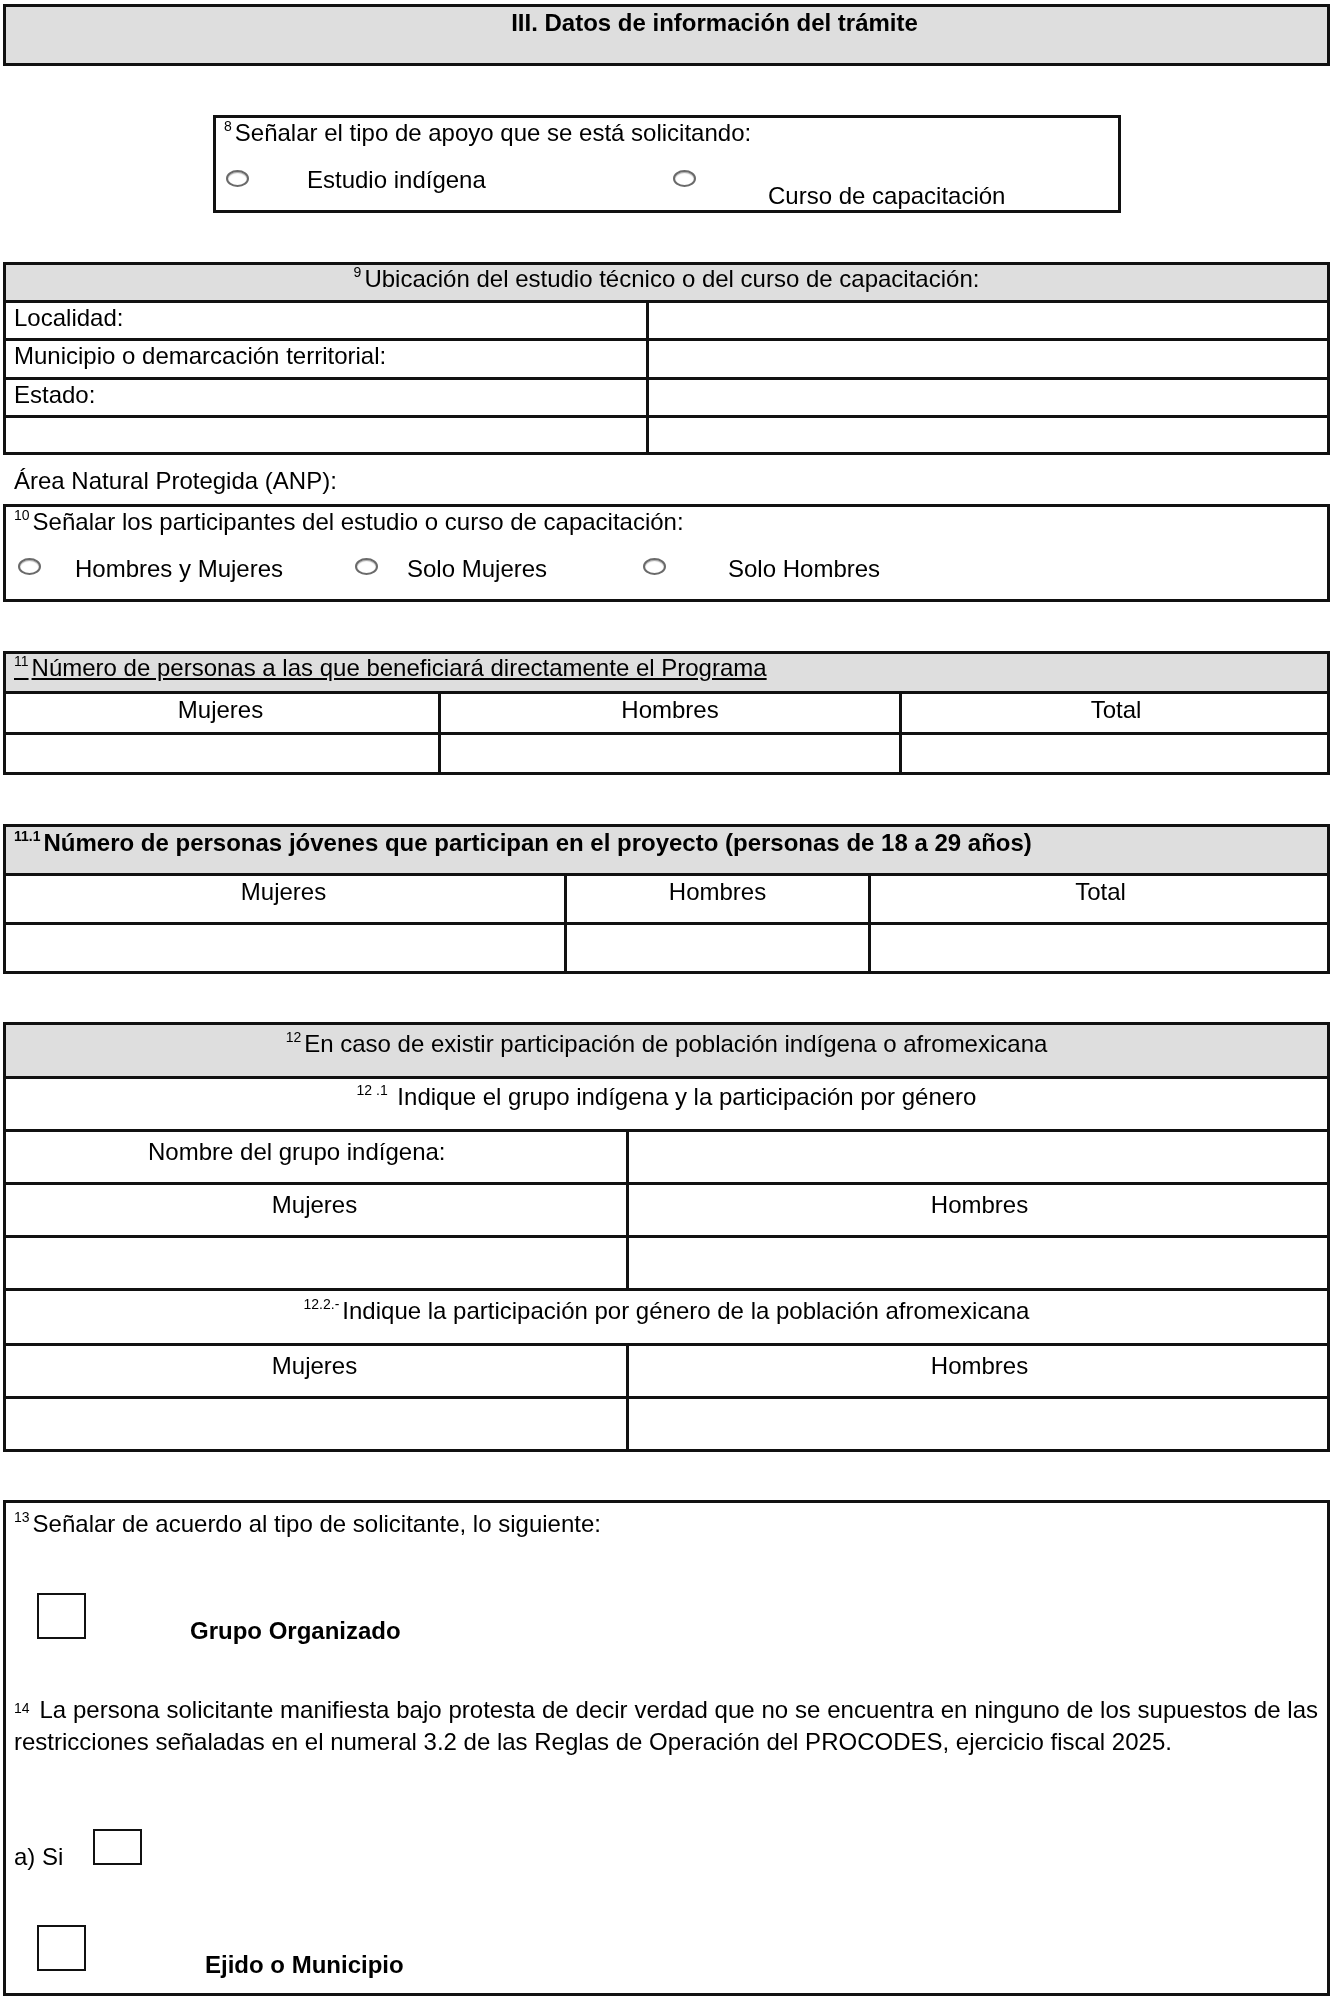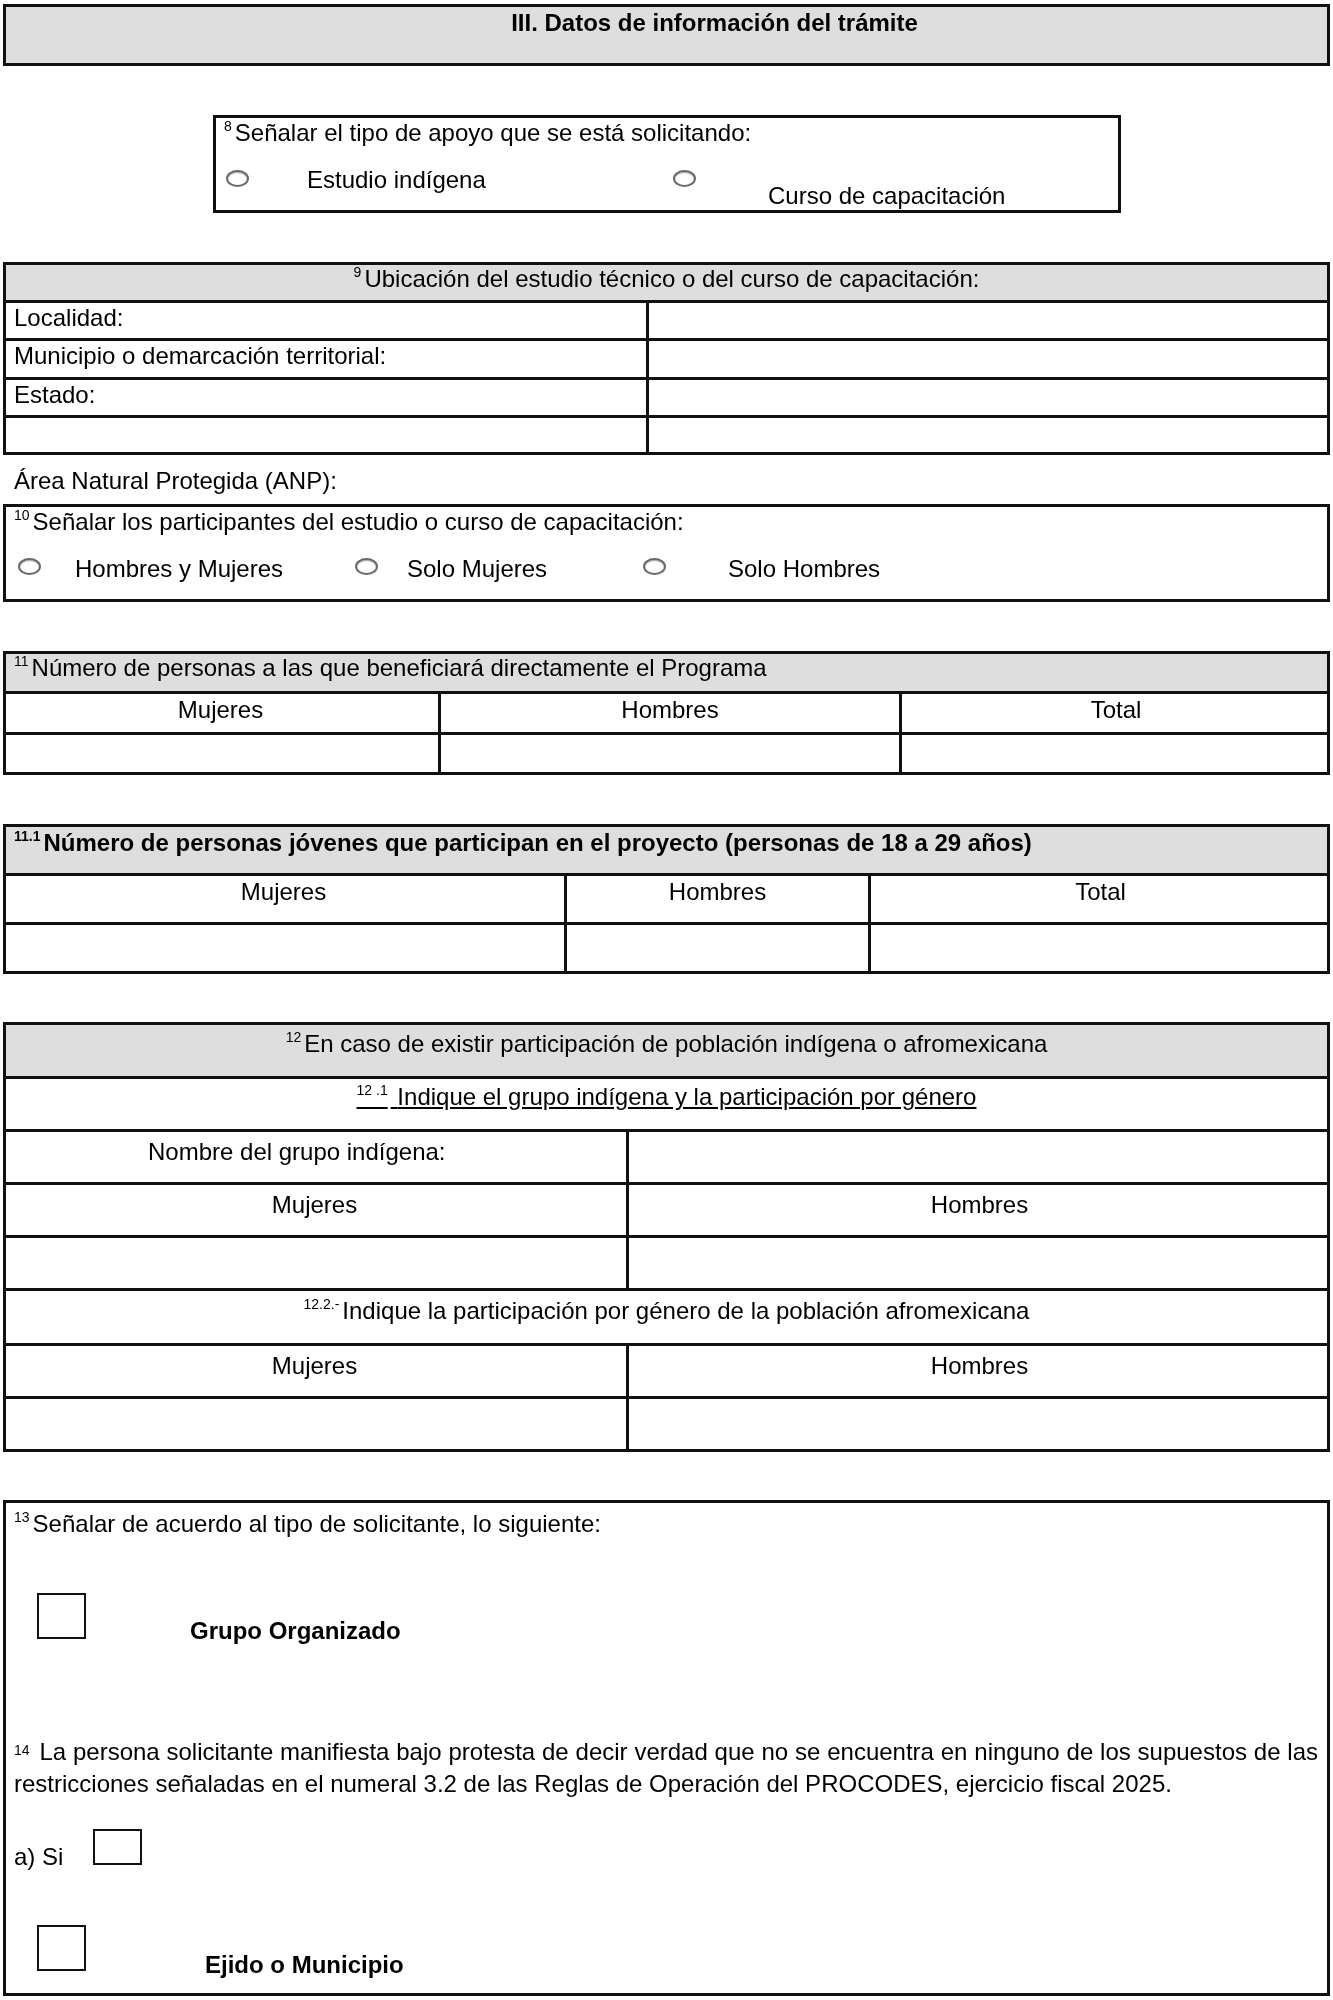--- a/index.html
+++ b/index.html
@@ -11,21 +11,21 @@
   .hline { position:absolute; height:3px; background:#111; }
   .vline { position:absolute; width:3px; background:#111; }
   .txt { position:absolute; white-space:nowrap; line-height:1; }
   .center { text-align:center; }
   sup { font-size:14px; vertical-align:top; position:relative; top:-2px; margin-right:3px; }
   .radio { position:absolute; width:23px; height:17px; border:2px solid #6a6a6a; border-radius:50%;
            box-sizing:border-box; background:#fff; box-shadow: inset 0 1px 1px #aaa; }
   .chk { position:absolute; border:2px solid #111; background:#fff; box-sizing:border-box; }
   .bold { font-weight:bold;padding-left:48px; }
   .cell { position:absolute; box-sizing:border-box; }
-  .para { position:absolute; line-height:32px; text-align:justify; text-align-last:left;margin-top:42px; }
+  .para { position:absolute; line-height:32px; text-align:justify; text-align-last:left; }
 </style>
 </head>
 <body>
 
 <div class="box gray" style="left:3px; top:4px; width:1327px; height:62px;"></div>
 <div class="txt bold center" style="left:3px; top:11px; width:1327px; font-size:24px;">III. Datos de información del trámite</div>
 
 <div class="box" style="left:213px; top:115px; width:908px; height:98px;"></div>
 <div class="txt" style="left:224px; top:121px;">
   <sup>8</sup><span>Señalar el tipo de apoyo que se está solicitando:</span>
@@ -61,21 +61,21 @@
 </div>
 <div class="radio" style="left:18px; top:558px;"></div>
 <div class="txt" style="left:75px; top:557px;">Hombres y Mujeres</div>
 <div class="radio" style="left:355px; top:558px;"></div>
 <div class="txt" style="left:407px; top:557px;">Solo Mujeres</div>
 <div class="radio" style="left:643px; top:558px;"></div>
 <div class="txt" style="left:728px; top:557px;text-align:center;">Solo Hombres</div>
 
 <div class="box" style="left:3px; top:651px; width:1327px; height:124px;"></div>
 <div class="abs gray" style="left:6px; top:654px; width:1321px; height:37px;"></div>
-<div class="txt" style="left:14px; top:656px;">
+<div class="txt" style="left:14px; top:656px;text-decoration:underline;">
   <sup>11</sup><span>Número de personas a las que beneficiará directamente el Programa</span>
 </div>
 <div class="hline" style="left:3px; top:691px; width:1327px;"></div>
 <div class="hline" style="left:3px; top:732px; width:1327px;"></div>
 <div class="vline" style="left:438px; top:691px; height:84px;"></div>
 <div class="vline" style="left:899px; top:691px; height:84px;"></div>
 <div class="txt center" style="left:3px; top:698px; width:435px;">Mujeres</div>
 <div class="txt center" style="left:441px; top:698px; width:458px;">Hombres</div>
 <div class="txt center" style="left:902px; top:698px; width:428px;">Total</div>
 <div class="cell" style="left:6px; top:735px; width:432px; height:37px;"></div>
@@ -97,21 +97,21 @@
 <div class="cell" style="left:6px; top:925px; width:558px; height:46px;"></div>
 <div class="cell" style="left:567px; top:925px; width:301px; height:46px;"></div>
 <div class="cell" style="left:871px; top:925px; width:456px; height:46px;"></div>
 
 <div class="box" style="left:3px; top:1022px; width:1327px; height:430px;"></div>
 <div class="abs gray" style="left:6px; top:1025px; width:1321px; height:51px;"></div>
 <div class="txt center" style="left:3px; top:1032px; width:1327px;">
   <sup>12</sup><span>En caso de existir participación de población indígena o afromexicana</span>
 </div>
 <div class="hline" style="left:3px; top:1076px; width:1327px;"></div>
-<div class="txt center" style="left:3px; top:1085px; width:1327px;text-decoration:underline;">
+<div class="txt center" style="left:3px; top:1085px; width:1327px;">
   <sup>12 .1</sup> <span>Indique el grupo indígena y la participación por género</span>
 </div>
 <div class="hline" style="left:3px; top:1129px; width:1327px;"></div>
 <div class="hline" style="left:3px; top:1182px; width:1327px;"></div>
 <div class="hline" style="left:3px; top:1235px; width:1327px;"></div>
 <div class="hline" style="left:3px; top:1288px; width:1327px;"></div>
 <div class="hline" style="left:3px; top:1343px; width:1327px;"></div>
 <div class="hline" style="left:3px; top:1396px; width:1327px;"></div>
 <div class="vline" style="left:626px; top:1129px; height:159px;"></div>
 <div class="vline" style="left:626px; top:1343px; height:109px;"></div>

